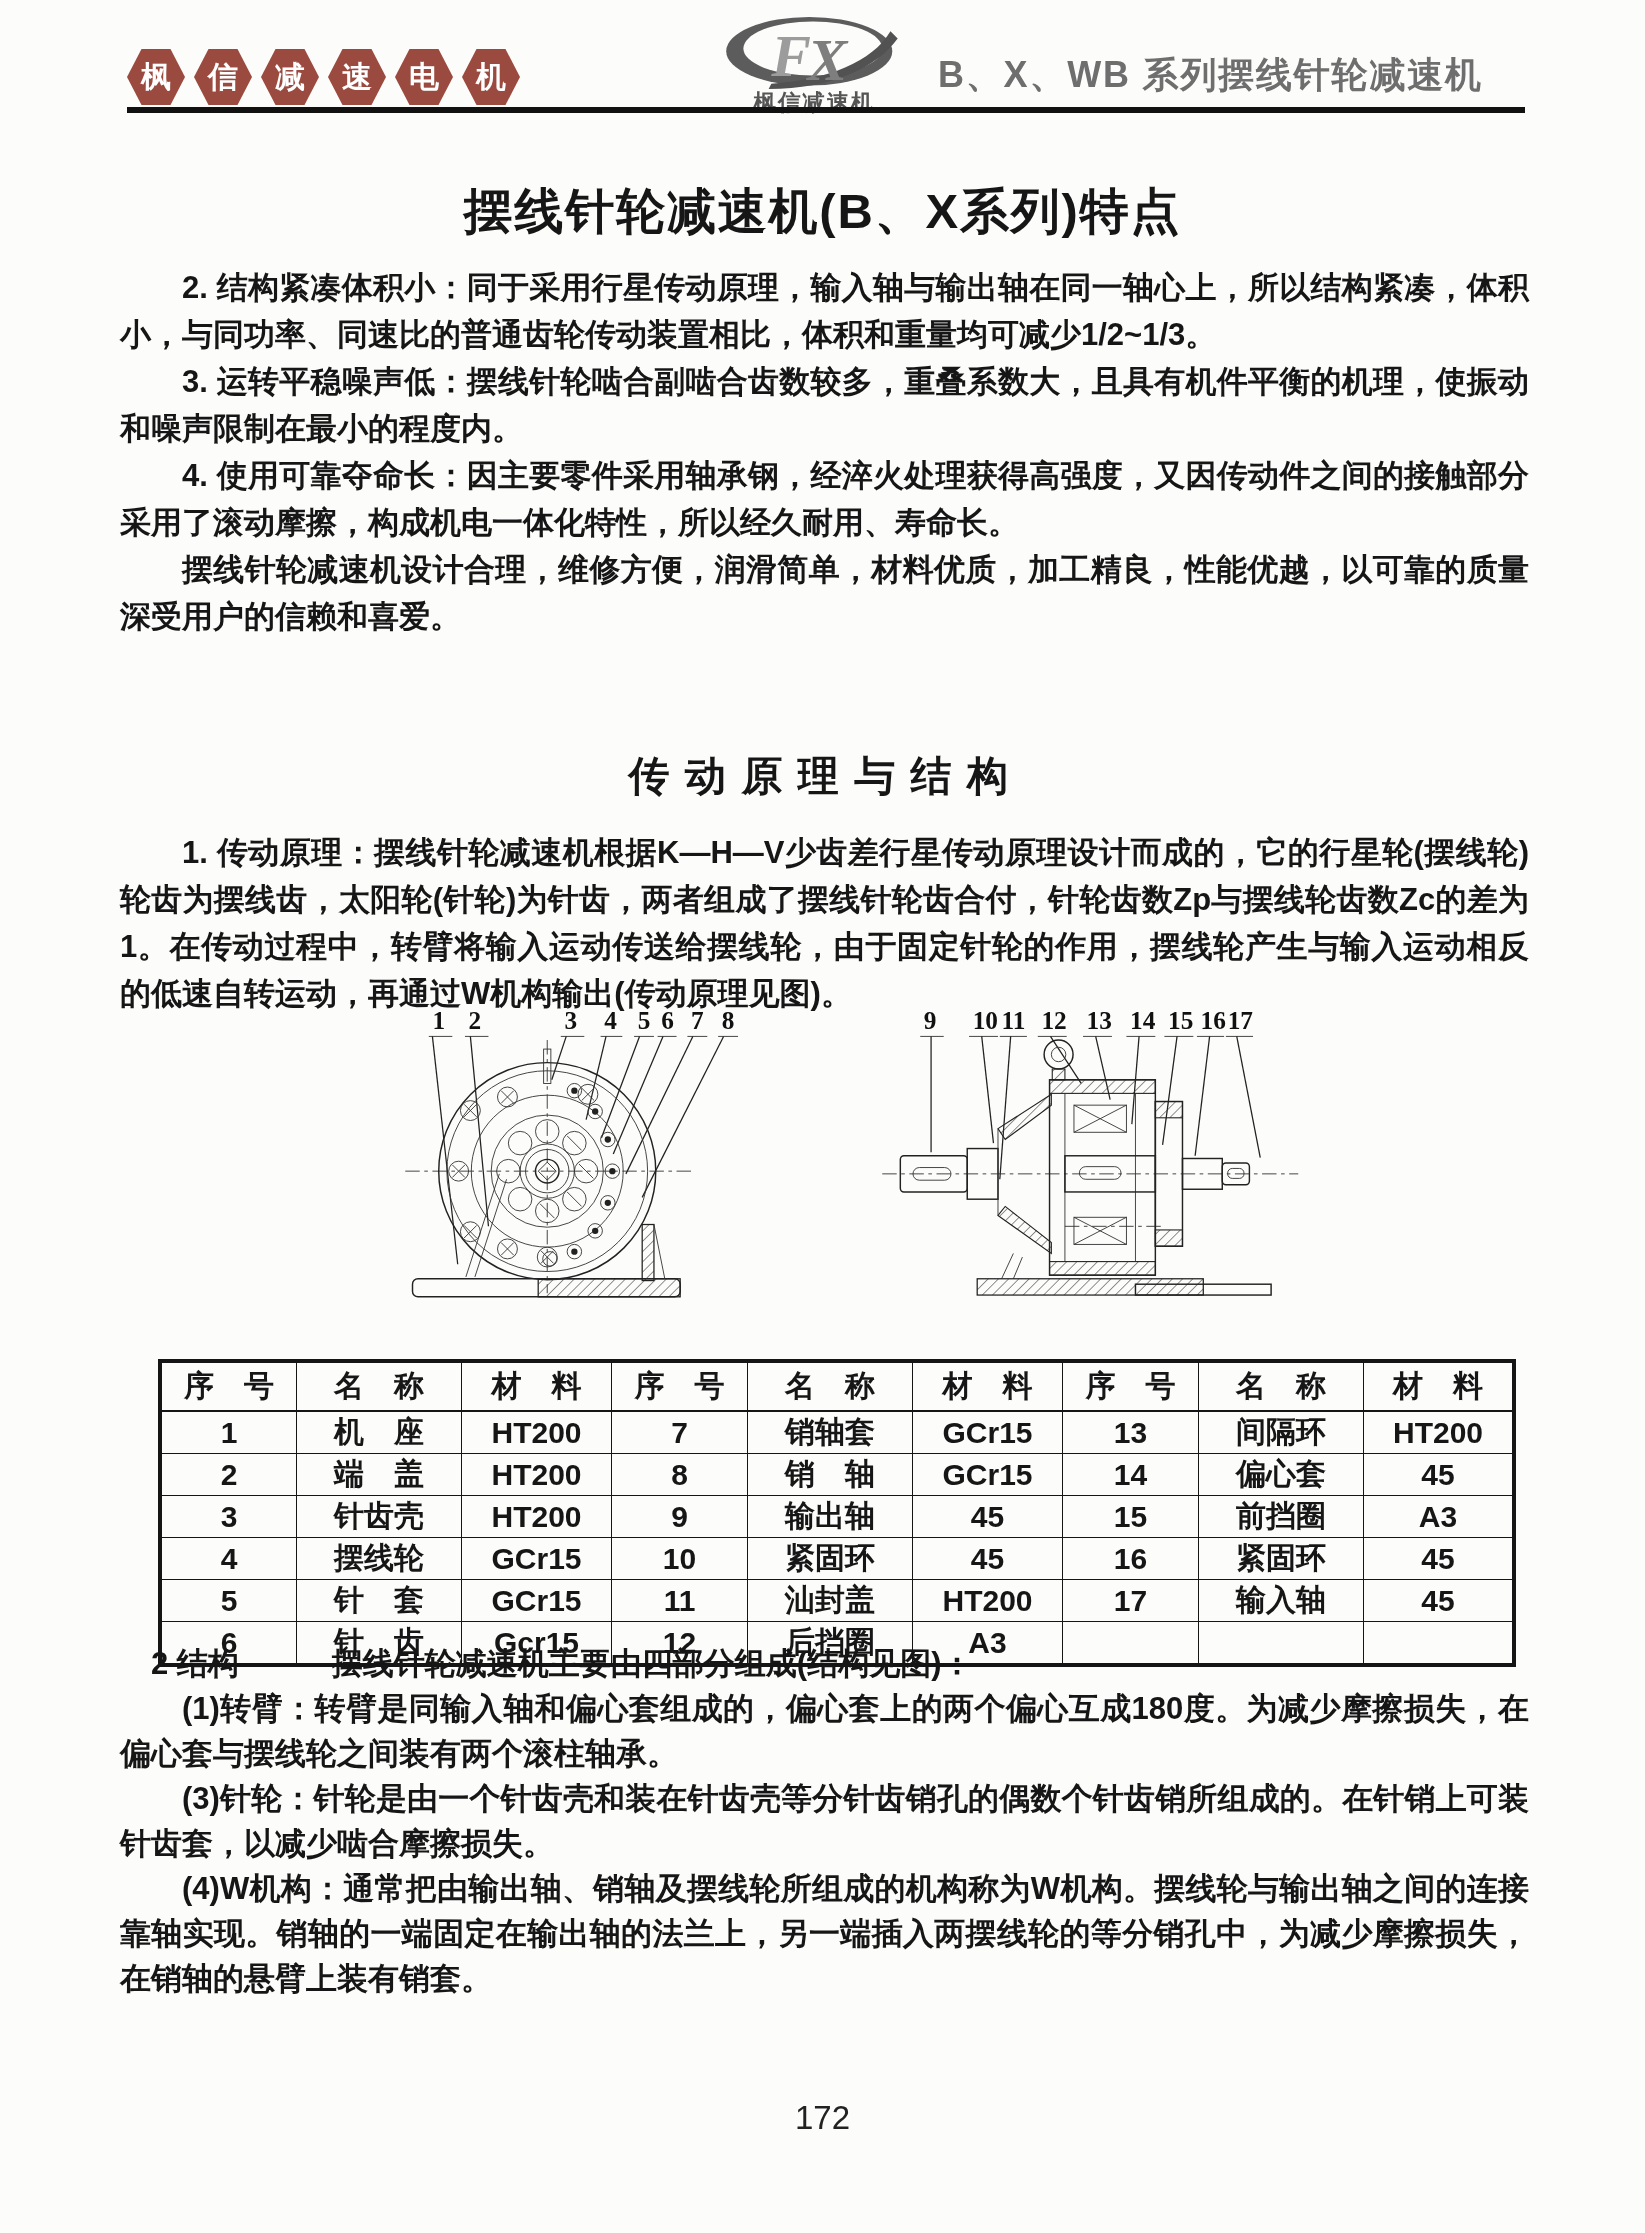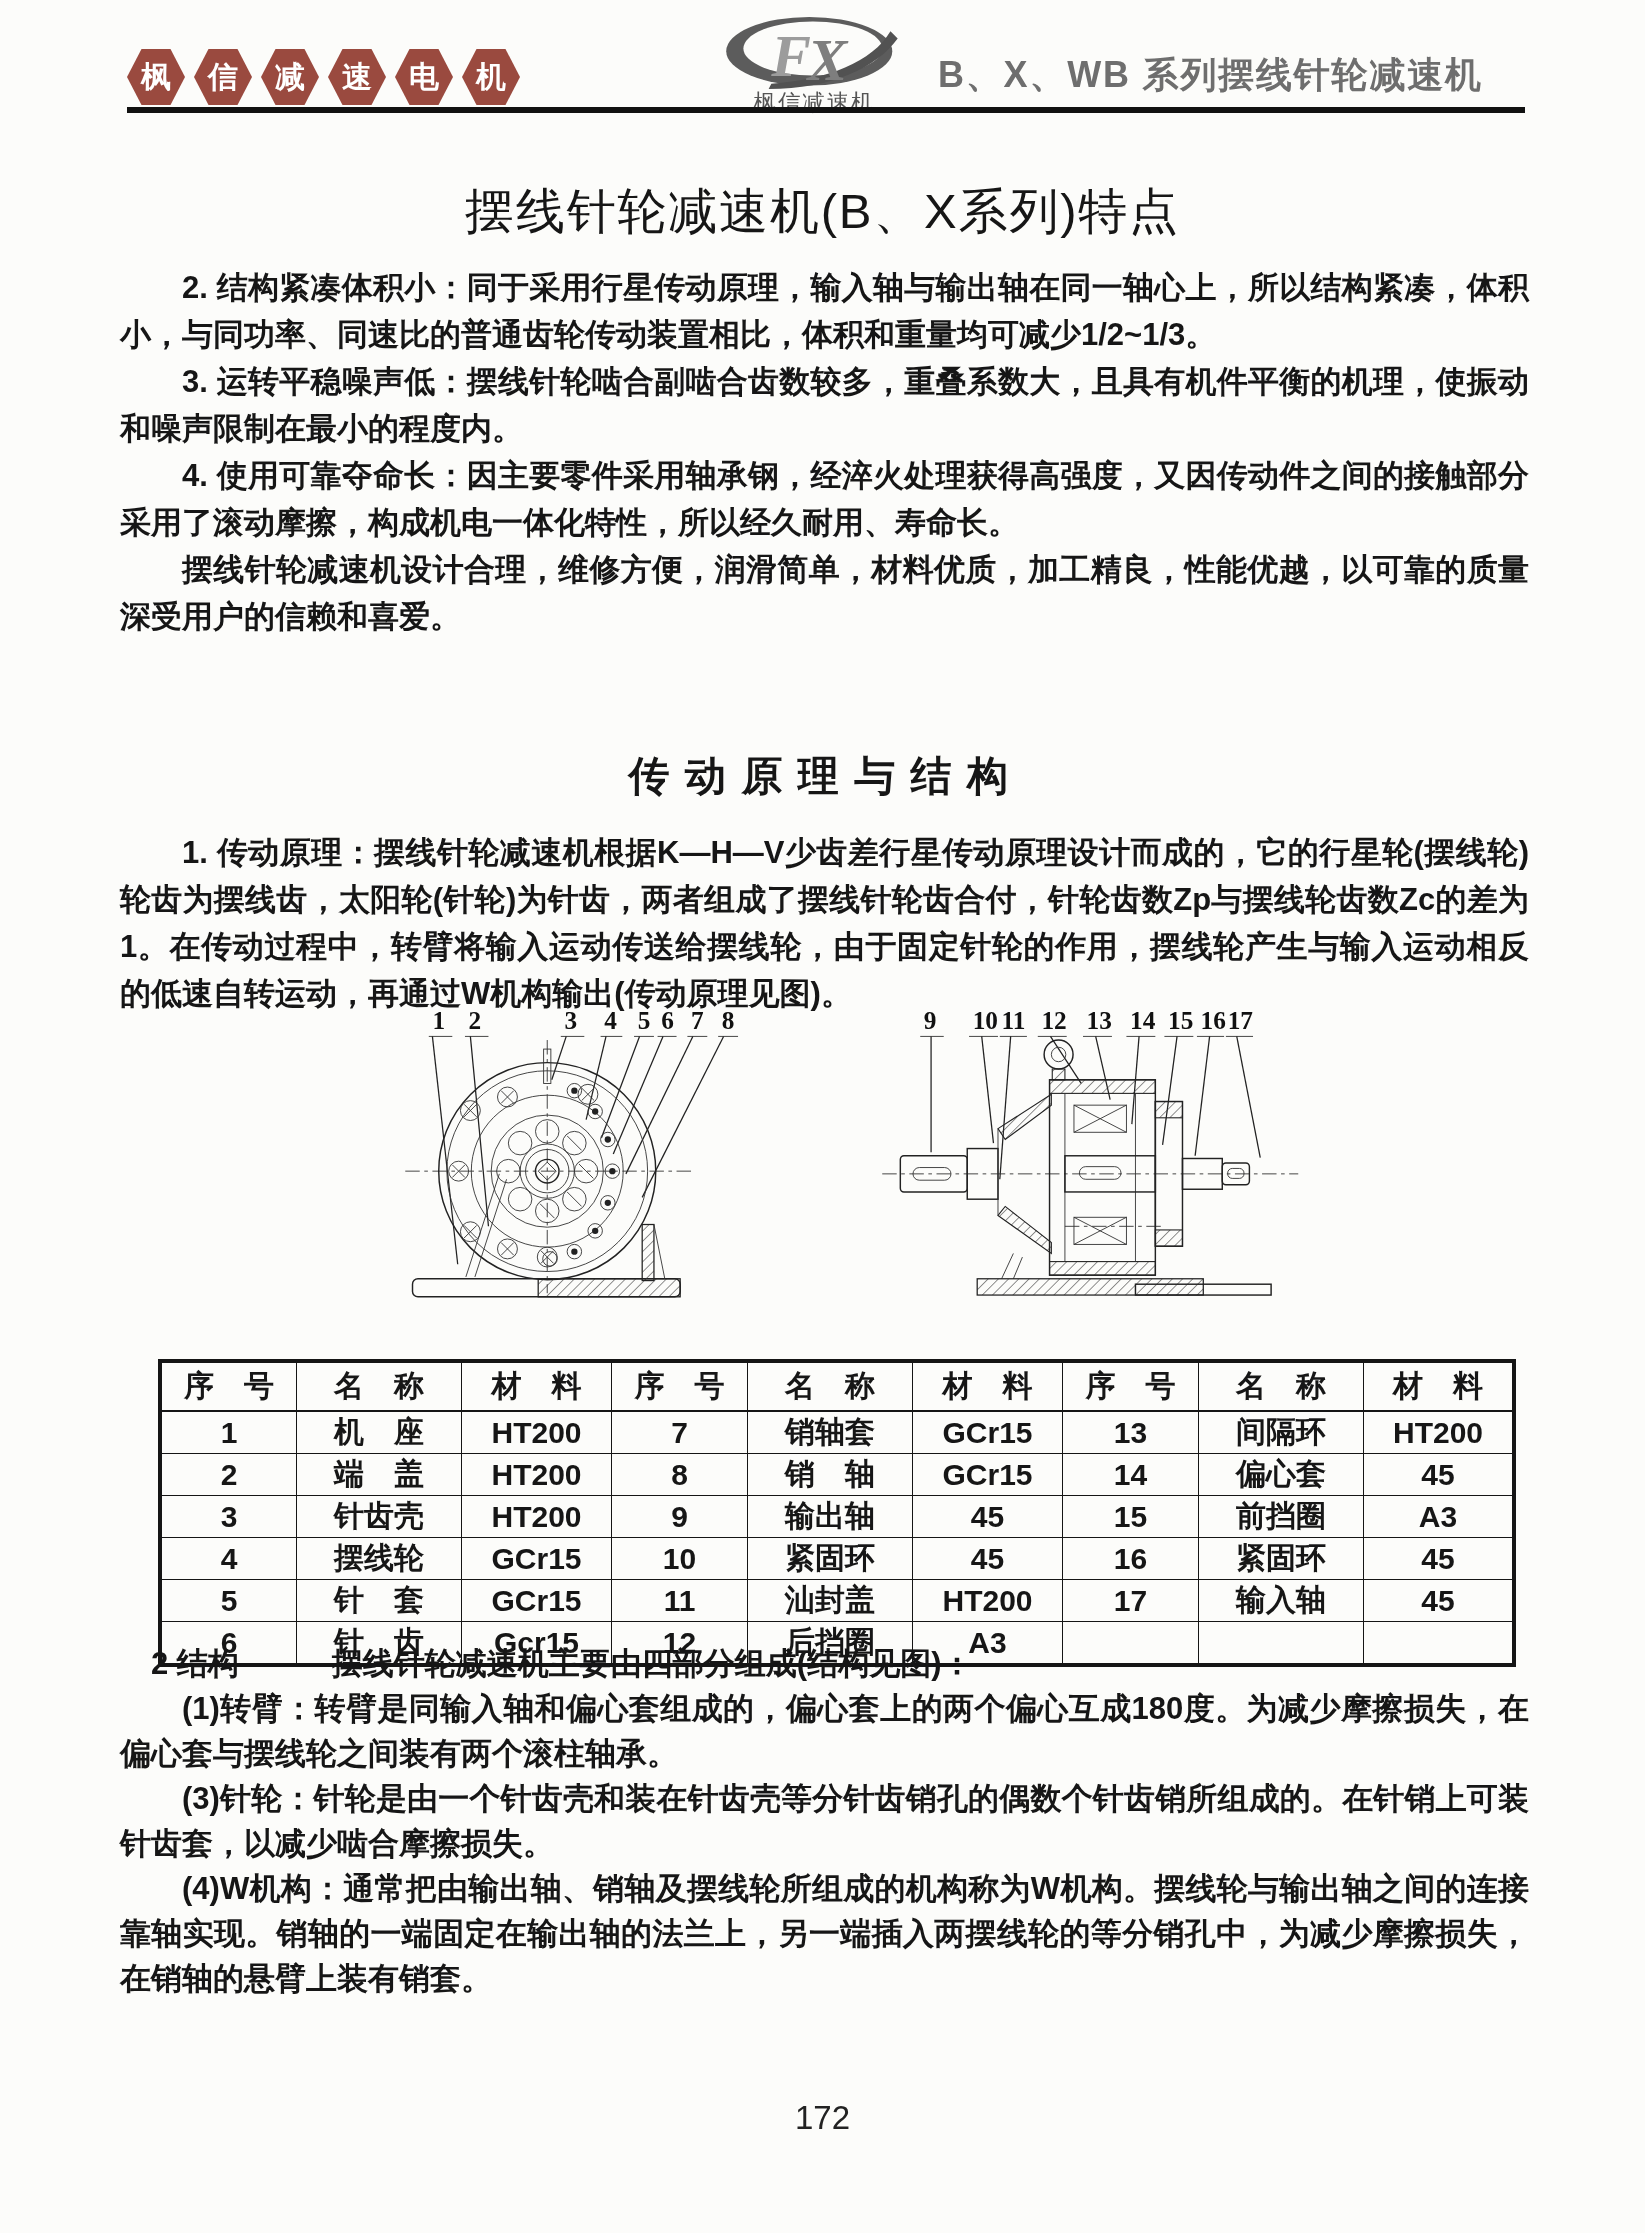--- a/index.html
+++ b/index.html
@@ -22,31 +22,31 @@
   .badges{position:absolute;left:127px;top:49px;display:flex;gap:9px;}
   .badge{
     width:58px;height:56px;background:var(--badge-red);
     clip-path:polygon(0% 50%,25% 0%,75% 0%,100% 50%,75% 100%,25% 100%);
     display:flex;align-items:center;justify-content:center;
     color:#fff;font-size:30px;font-weight:bold;
   }
   .logo{position:absolute;left:719px;top:14.5px;width:185px;height:76px;}
   .logo-sub{
     position:absolute;left:724px;top:87px;width:181px;text-align:center;
-    font-size:22.6px;color:#555;font-weight:400;letter-spacing:1.8px;
+    font-size:22.6px;color:#555;font-weight:700;letter-spacing:1.8px;
   }
   .series-title{
     position:absolute;left:938px;top:51px;width:543px;
     font-size:36px;color:var(--gray);font-weight:600;letter-spacing:1.8px;white-space:nowrap;
   }
   .header-rule{position:absolute;left:127px;top:107px;width:1398px;height:6.3px;background:#111;}
   
   .doc-title{
     position:absolute;left:0;top:179px;width:100%;text-align:center;
-    font-size:49px;font-weight:normal;letter-spacing:1.8px;
+    font-size:49px;font-weight:bold;letter-spacing:1.8px;
   }
   .body-block{position:absolute;left:120px;width:1409px;font-size:31px;font-weight:600;
     line-height:47px;text-align:justify;}
   .body-block p{margin:0;text-indent:2em;}
   .features{top:264px;}
   .section-title{
     position:absolute;left:0;top:749px;width:100%;text-align:center;
     font-size:41px;font-weight:bold;letter-spacing:15.4px;padding-left:7px;box-sizing:border-box;
   }
   .principle{top:829px;}

